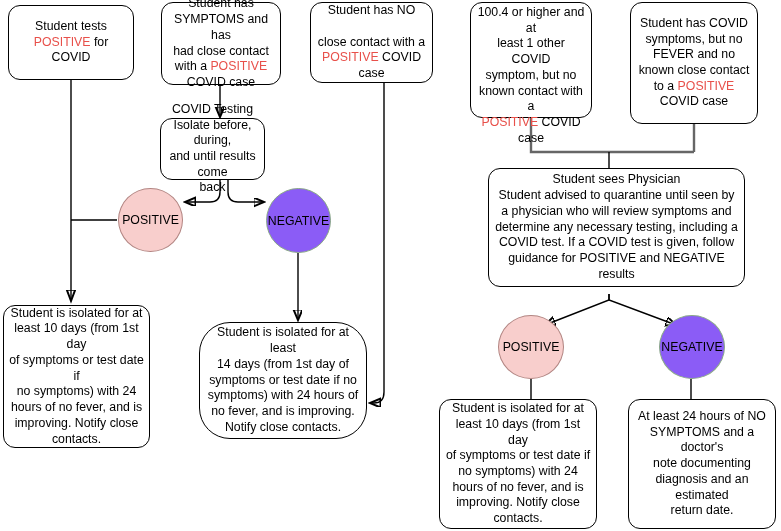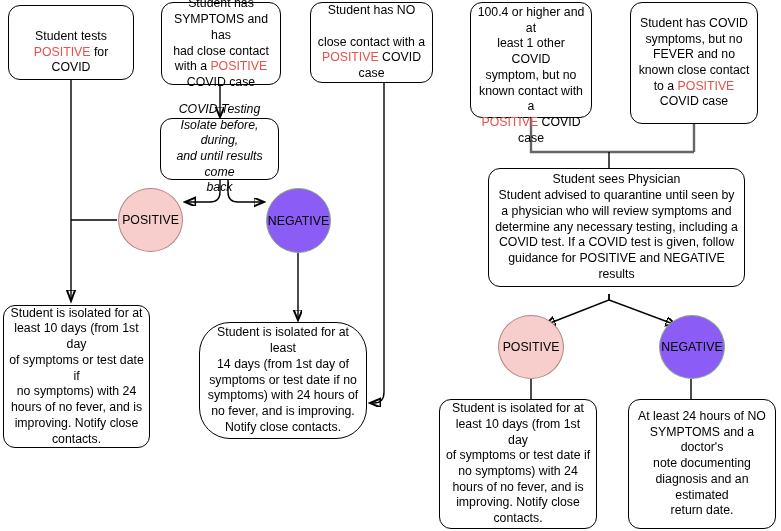--- a/index.html
+++ b/index.html
@@ -93,41 +93,41 @@
     <path class="thick" d="M694,124 L694,152"></path>
     <path d="M609,152 L609,175"></path>
 
     <path d="M609,294 L609,300 L545,325" marker-end="url(#arrow)"></path>
     <path d="M609,294 L609,300 L676,325" marker-end="url(#arrow)"></path>
 
     <path d="M531,379 L531,400"></path>
     <path d="M691,379 L691,400"></path>
   </svg>
 
-  <div class="node" style="left:8px; top:5px; width:126px; height:75px;align-items:flex-end;">
+  <div class="node" style="left:8px; top:5px; width:126px; height:75px;">
     <span class="txt"><span>Student tests</span><br><span class="red">POSITIVE</span><span> for COVID</span></span>
   </div>
 
   <div class="node" style="left:161px; top:2px; width:120px; height:83px;">
     <span class="txt"><span>Student has</span><br><span>SYMPTOMS and has</span><br><span>had close contact</span><br><span>with a </span><span class="red">POSITIVE</span><br><span>COVID case</span></span>
   </div>
 
   <div class="node" style="left:310px; top:2px; width:123px; height:81px;">
     <span class="txt"><span>Student has NO</span><br><br><span>close contact with a</span><br><span class="red">POSITIVE</span><span> COVID</span><br><span>case</span></span>
   </div>
 
   <div class="node" style="left:470px; top:2px; width:122px; height:116px;">
     <span class="txt"><span>Student has fever of</span><br><span>100.4 or higher and at</span><br><span>least 1 other COVID</span><br><span>symptom, but no</span><br><span>known contact with a</span><br><span class="red">POSITIVE</span><span> COVID</span><br><span>case</span></span>
   </div>
 
   <div class="node" style="left:630px; top:2px; width:128px; height:122px;">
     <span class="txt"><span>Student has COVID</span><br><span>symptoms, but no</span><br><span>FEVER and no</span><br><span>known close contact</span><br><span>to a </span><span class="red">POSITIVE</span><br><span>COVID case</span></span>
   </div>
 
-  <div class="node" style="left:160px; top:118px; width:119px; height:62px;font-style:italic;">
+  <div class="node" style="left:160px; top:118px; width:105px; height:62px;">
     <span class="txt"><span>COVID Testing</span><br><span>Isolate before, during,</span><br><span>and until results come</span><br><span>back</span></span>
   </div>
 
   <div class="node" style="left:488px; top:168px; width:257px; height:119px;">
     <span class="txt"><span>Student sees Physician</span><br><span>Student advised to quarantine until seen by</span><br><span>a physician who will review symptoms and</span><br><span>determine any necessary testing, including a</span><br><span>COVID test.  If a COVID test is given, follow</span><br><span>guidance for POSITIVE and NEGATIVE</span><br><span>results</span></span>
   </div>
 
   <div class="ellipse pos" style="left:118px; top:188px; width:65px; height:64px;">
     <span>POSITIVE</span>
   </div>

